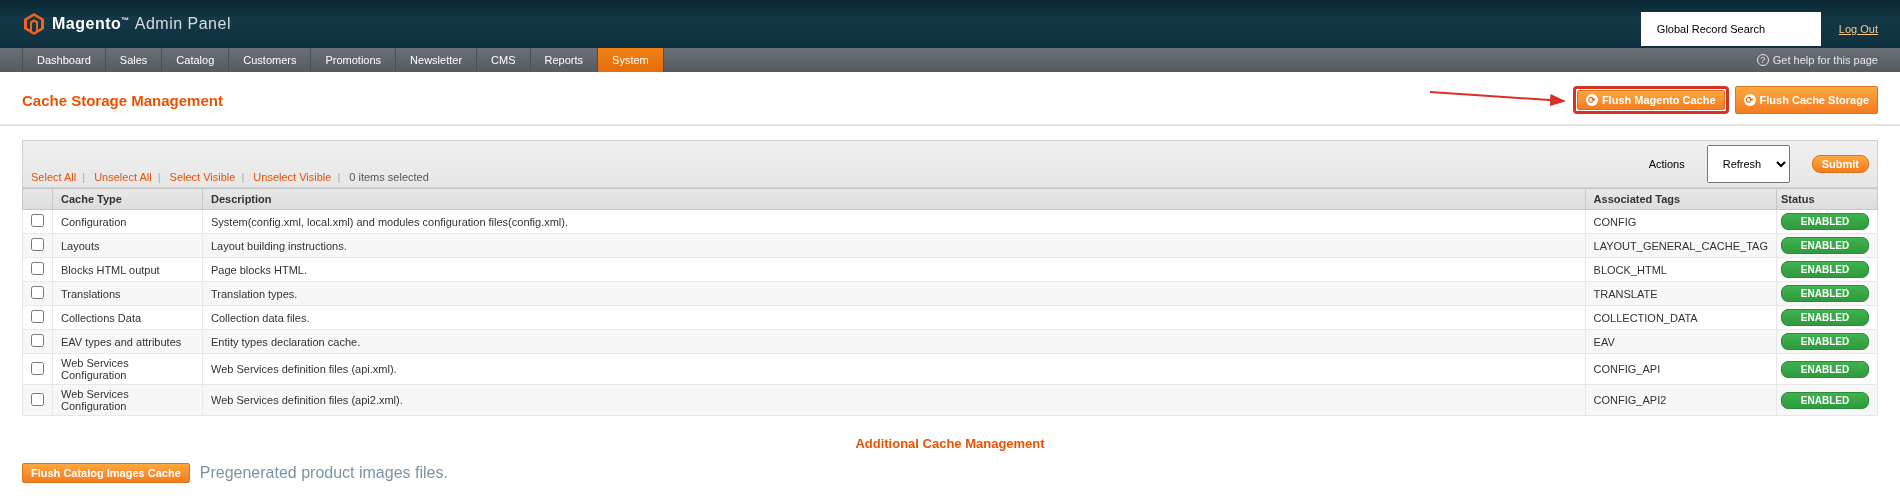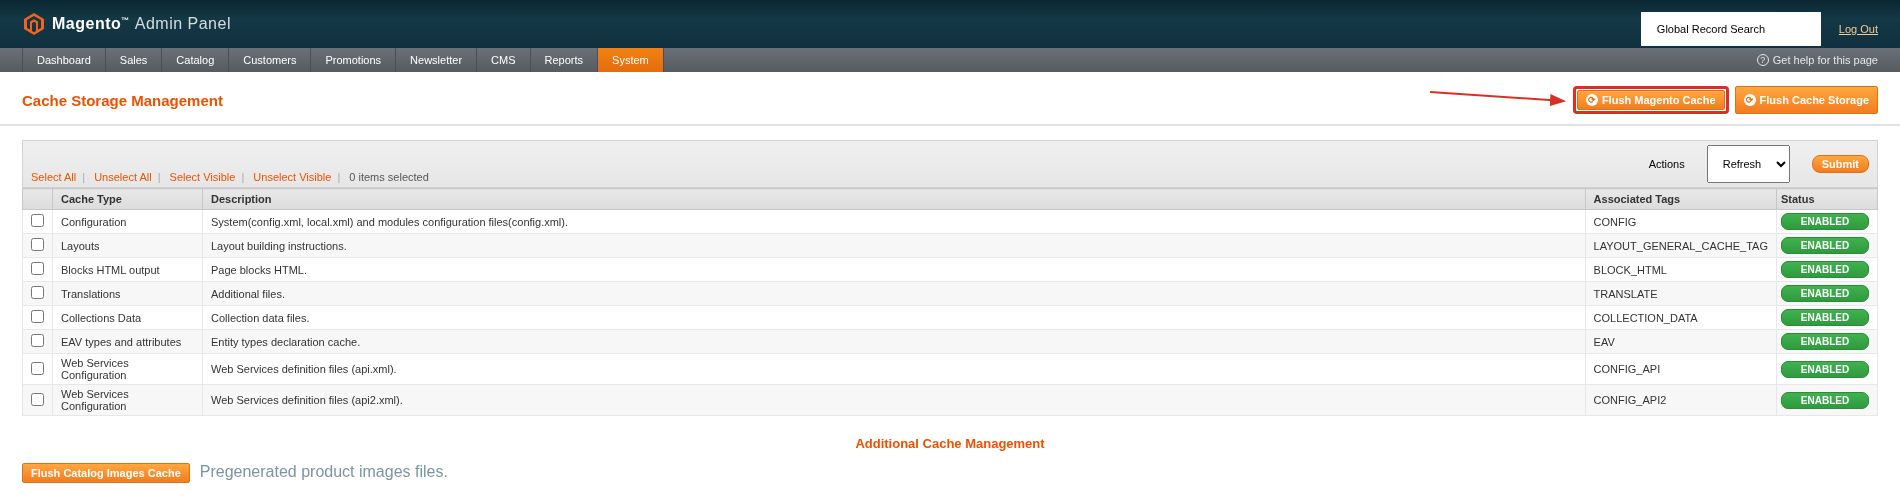--- a/index.html
+++ b/index.html
@@ -45,21 +45,21 @@
 thead th { background: linear-gradient(#e8e8e8, #dcdcdc); border: 1px solid #c7c7c7; padding: 4px 8px; font-size: 11px; font-weight: bold; text-align: left; color: #333; }
 tbody td { border: 1px solid #e7e7e7; padding: 3px 8px; font-size: 11px; color: #333; }
 tbody tr:nth-child(even) td { background: #f7f7f7; }
 .col-check { width: 24px; text-align: center; }
 .col-type { width: 150px; }
 .col-tags { width: 160px; }
 .col-status { width: 98px; text-align: left; padding-left: 4px; }
 .enabled-badge { background: linear-gradient(#3fb24f, #2f9a3e); color: #fff; font-weight: bold; font-size: 10px; text-align: center; padding: 2px 0; border-radius: 7px; width: 88px; display: inline-block; border: 1px solid #2c8c3a; }
 
 .section-title { color: #eb5202; font-size: 13px; font-weight: bold; margin: 20px 22px 12px; text-align: center; }
-.additional-row { margin: 0 22px; display: flex; gap: 10px; }
+.additional-row { margin: 0 22px; display: flex; align-items: center; gap: 10px; }
 .additional-row .desc { color: #7b94a5; font-size: 16px; }
 </style>
 </head>
 <body>
 
 <div class="header">
   <div class="logo">
     <svg class="logo-icon" viewBox="0 0 24 24">
         <path fill="#f26322" d="M12 1 L22 7 L22 17 L12 23 L2 17 L2 7 Z M12 4 L5 8 L5 16 L8 17.5 L8 9.5 L12 7.2 L16 9.5 L16 17.5 L19 16 L19 8 Z M10 11 L10 19 L12 20.2 L14 19 L14 11 L12 9.8 Z"></path>
       </svg>
@@ -159,21 +159,21 @@
         <tr>
           <td class="col-check"><input type="checkbox" style=""></td>
           <td class="col-type">Blocks HTML output</td>
           <td>Page blocks HTML.</td>
           <td class="col-tags">BLOCK_HTML</td>
           <td class="col-status"><span class="enabled-badge">ENABLED</span></td>
         </tr>
         <tr>
           <td class="col-check"><input type="checkbox" style=""></td>
           <td class="col-type">Translations</td>
-          <td>Additional files.</td>
+          <td>Translation types.</td>
           <td class="col-tags">TRANSLATE</td>
           <td class="col-status"><span class="enabled-badge">ENABLED</span></td>
         </tr>
         <tr>
           <td class="col-check"><input type="checkbox" style=""></td>
           <td class="col-type">Collections Data</td>
           <td>Collection data files.</td>
           <td class="col-tags">COLLECTION_DATA</td>
           <td class="col-status"><span class="enabled-badge">ENABLED</span></td>
         </tr>

